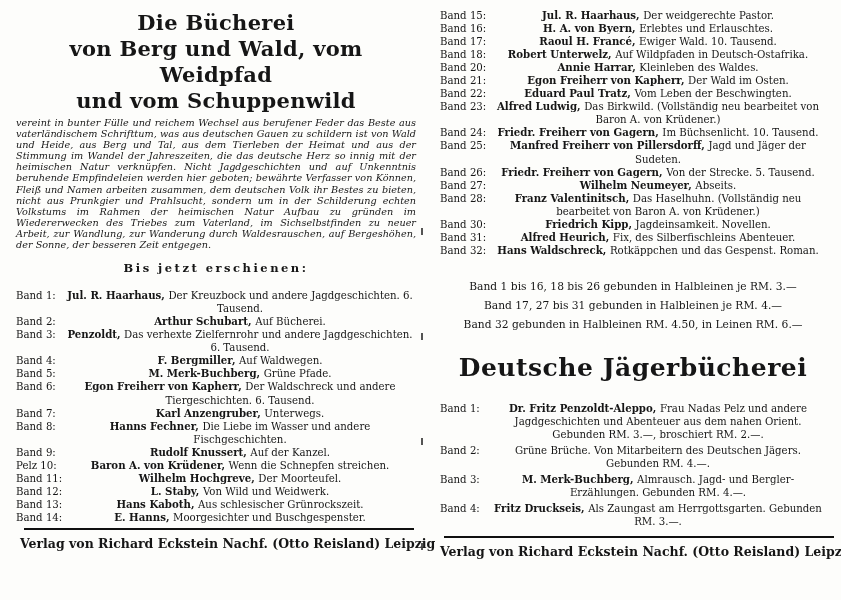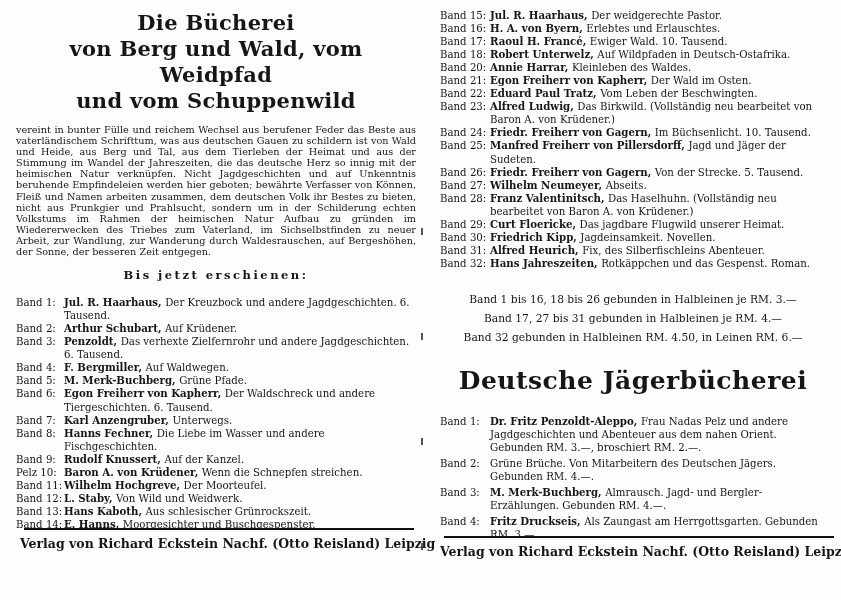--- a/index.html
+++ b/index.html
@@ -7,36 +7,36 @@
     width:841px; height:600px;
     background:#fdfdfb;
     color:#161616;
     font-family:"DejaVu Serif", serif;
     position:relative;
     overflow:hidden;
   }
 
   
   .page-left { position:absolute; left:16px; top:10px; width:400px; }
-  .title-block { text-align:center; margin-bottom:10px; }
+  .title-block { text-align:center; margin-bottom:3px; }
   .title-line { font-weight:bold; font-size:21px; line-height:26px; letter-spacing:0.3px; }
   .intro {
     font-size:9.7px; line-height:11.1px;
-    text-align:justify; text-justify:inter-word;
+    text-align:justify; text-justify:inter-word;font-style:italic;
   }
   .list-heading {
     text-align:center; font-weight:bold;
     font-size:11.5px; letter-spacing:2.5px;
     margin:11px 0 14px 0;
   }
 
   .book-list { }
   .book-list .item { display:flex; font-size:10.2px; line-height:13.05px; }
   .book-list .band { flex:0 0 48px; white-space:nowrap; }
-  .book-list .entry { flex:1; }
+  .book-list .entry { flex:1;text-align:center; }
   .author { font-weight:bold; }
   .author:not(:empty)::after { content:" "; }
 
   
   .page-right { position:absolute; left:440px; top:9px; width:386px; }
   .page-right .book-list .band { flex:0 0 50px; }
   .price-block { margin-top:20px; }
   .price-note { text-align:center; font-size:10.7px; line-height:19px; }
   .section-title {
     text-align:center; font-weight:bold;
@@ -80,21 +80,21 @@
 
   <div class="book-list">
 
       <div class="item">
         <span class="band">Band 1:</span>
         <span class="entry"><b class="author">Jul. R. Haarhaus,</b><span>Der Kreuzbock und andere Jagdgeschichten. 6. Tausend.</span></span>
       </div>
 
       <div class="item">
         <span class="band">Band 2:</span>
-        <span class="entry"><b class="author">Arthur Schubart,</b><span>Auf Krüdener.</span></span>
+        <span class="entry"><b class="author">Arthur Schubart,</b><span>Auf Bücherei.</span></span>
       </div>
 
       <div class="item">
         <span class="band">Band 3:</span>
         <span class="entry"><b class="author">Penzoldt,</b><span>Das verhexte Zielfernrohr und andere Jagdgeschichten. 6. Tausend.</span></span>
       </div>
 
       <div class="item">
         <span class="band">Band 4:</span>
         <span class="entry"><b class="author">F. Bergmiller,</b><span>Auf Waldwegen.</span></span>
@@ -216,38 +216,34 @@
       <div class="item">
         <span class="band">Band 27:</span>
         <span class="entry"><b class="author">Wilhelm Neumeyer,</b><span>Abseits.</span></span>
       </div>
 
       <div class="item">
         <span class="band">Band 28:</span>
         <span class="entry"><b class="author">Franz Valentinitsch,</b><span>Das Haselhuhn. (Vollständig neu bearbeitet von Baron A. von Krüdener.)</span></span>
       </div>
 
-      <div class="item">
-        <span class="band">Band 29:</span>
-        <span class="entry"><b class="author">Curt Floericke,</b><span>Das jagdbare Flugwild unserer Heimat.</span></span>
-      </div>
 
       <div class="item">
         <span class="band">Band 30:</span>
         <span class="entry"><b class="author">Friedrich Kipp,</b><span>Jagdeinsamkeit. Novellen.</span></span>
       </div>
 
       <div class="item">
         <span class="band">Band 31:</span>
         <span class="entry"><b class="author">Alfred Heurich,</b><span>Fix, des Silberfischleins Abenteuer.</span></span>
       </div>
 
       <div class="item">
         <span class="band">Band 32:</span>
-        <span class="entry"><b class="author">Hans Jahreszeiten,</b><span>Rotkäppchen und das Gespenst. Roman.</span></span>
+        <span class="entry"><b class="author">Hans Waldschreck,</b><span>Rotkäppchen und das Gespenst. Roman.</span></span>
       </div>
     </div>
 
   <div class="price-block">
 
       <div class="price-note">Band 1 bis 16, 18 bis 26 gebunden in Halbleinen je RM. 3.—</div>
 
       <div class="price-note">Band 17, 27 bis 31 gebunden in Halbleinen je RM. 4.—</div>
 
       <div class="price-note">Band 32 gebunden in Halbleinen RM. 4.50, in Leinen RM. 6.—</div>

